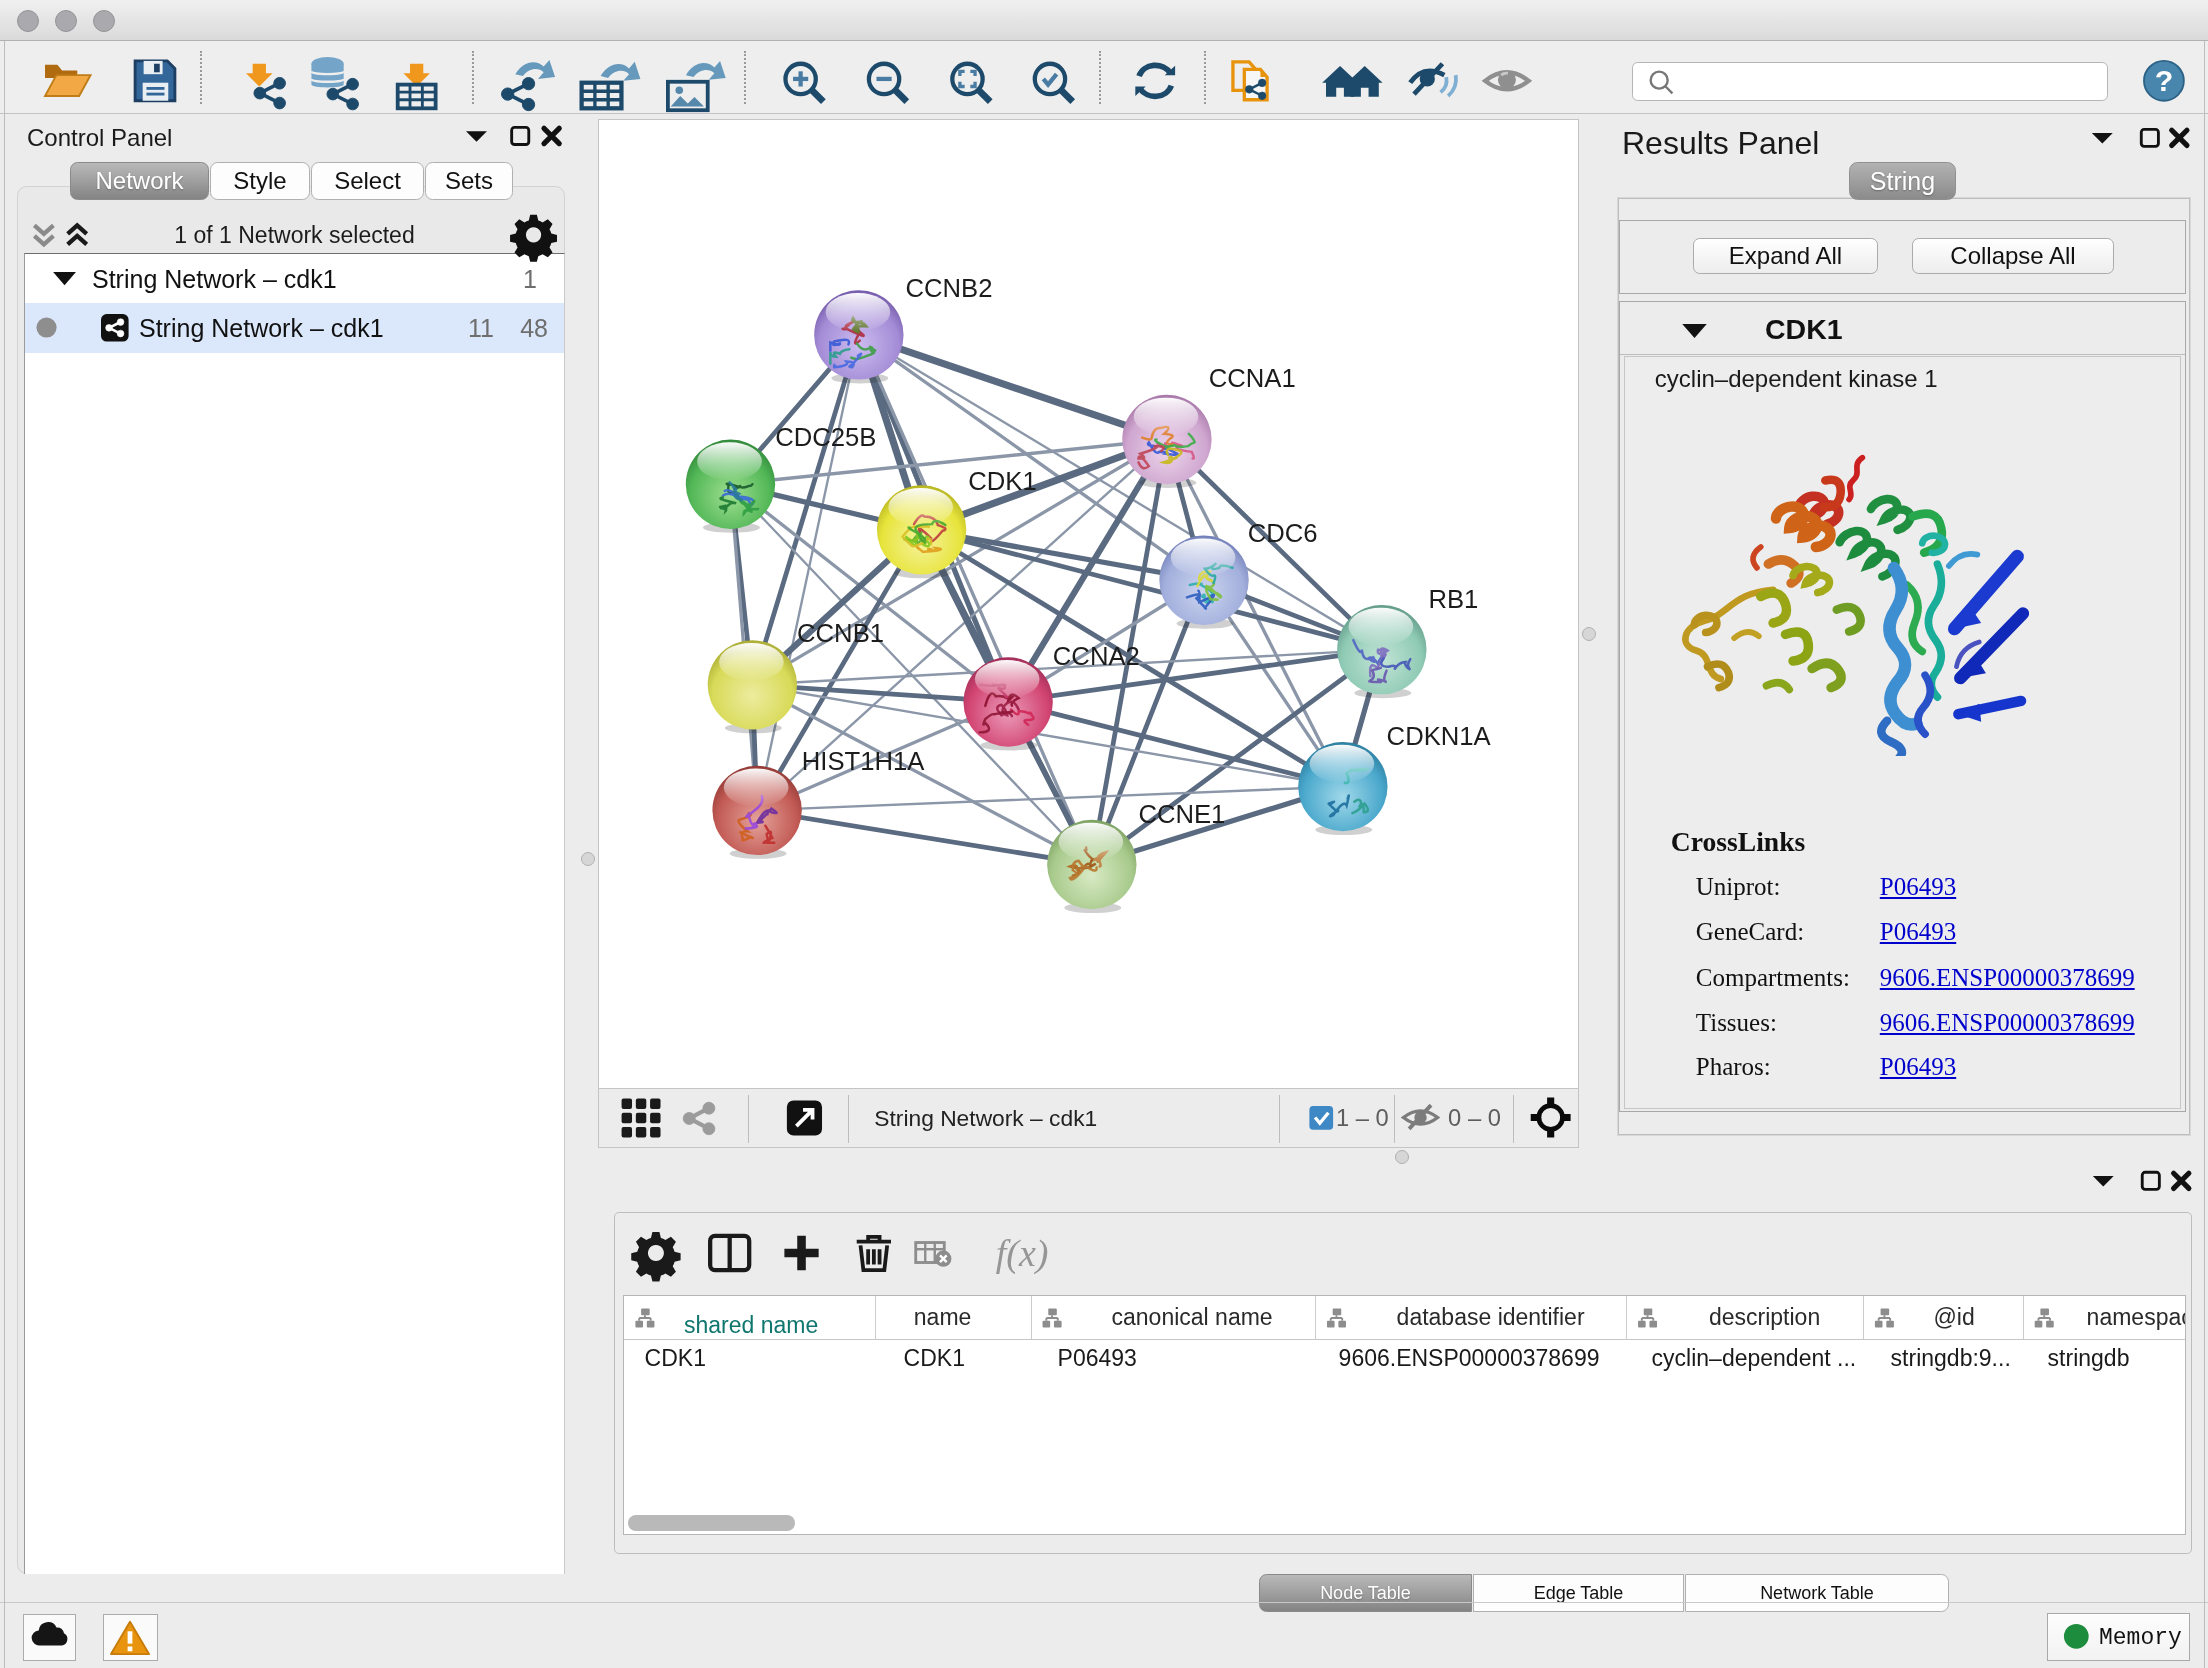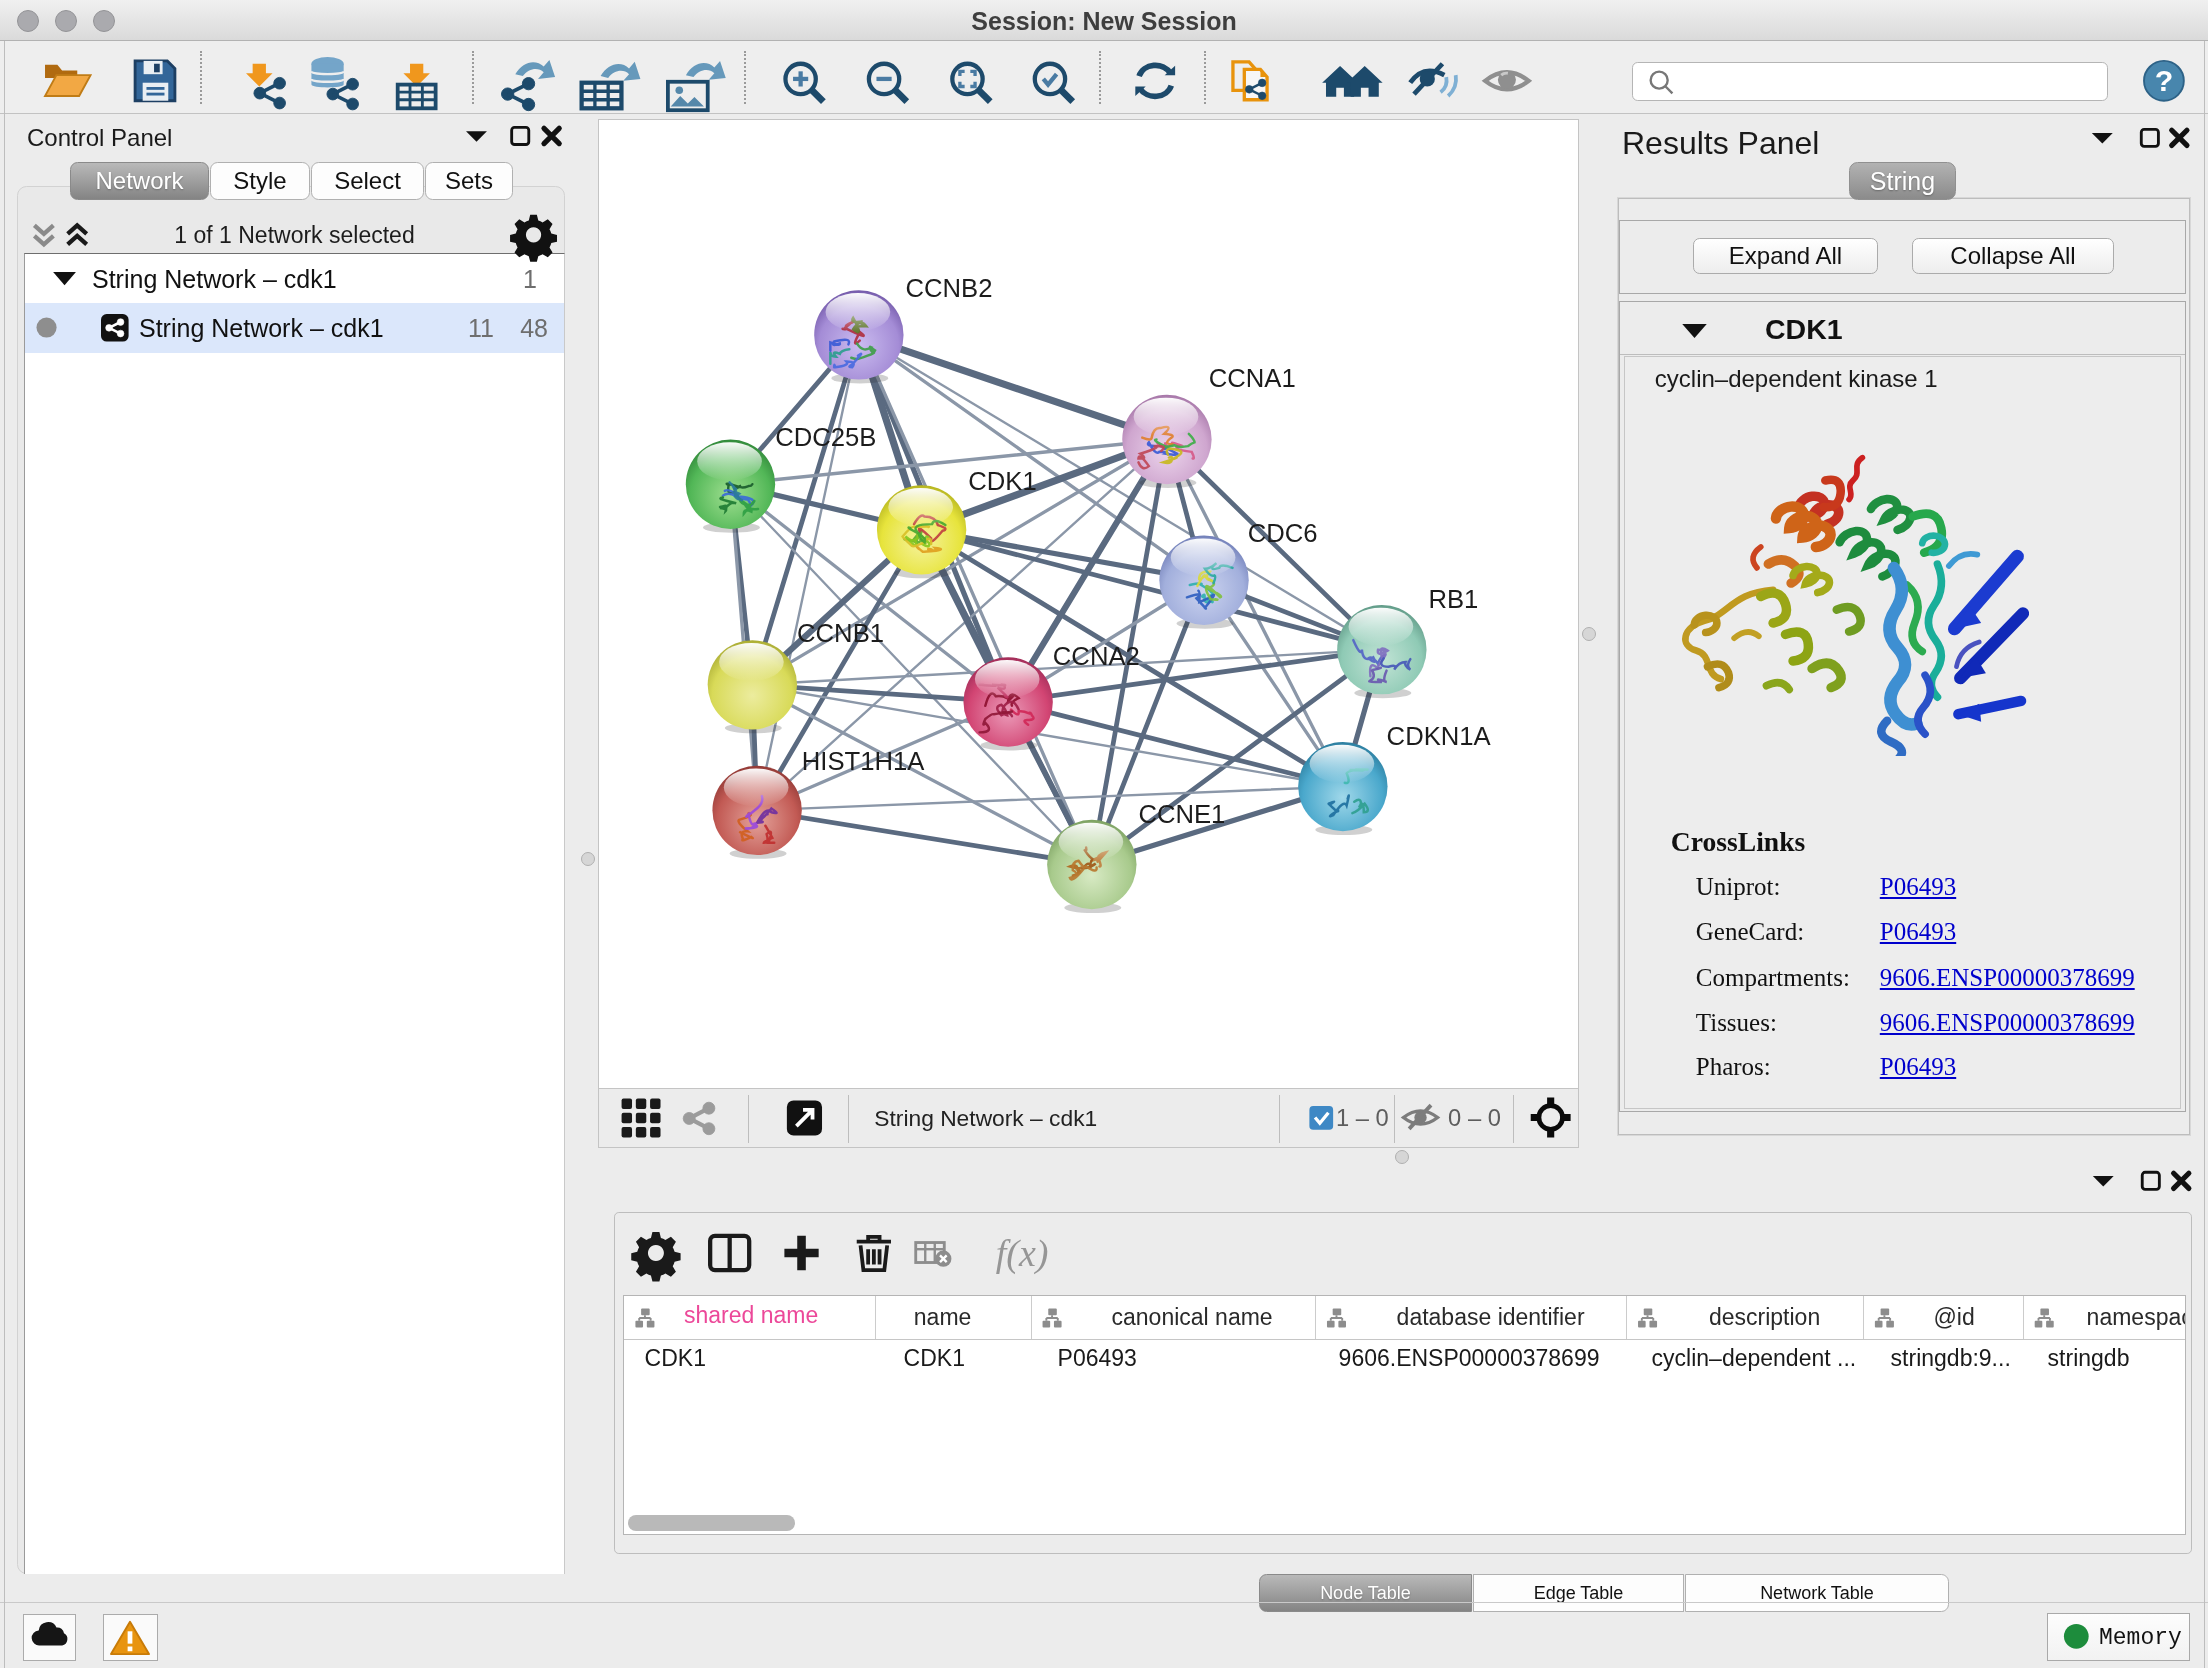--- a/index.html
+++ b/index.html
@@ -49,21 +49,20 @@
 .sbtn { position:absolute; top:1614px; height:47px; background:#fafafa; border:1.9px solid #ababab; }
 #memory { left:2047px; top:1613px; width:143px; height:48px; background:linear-gradient(#fdfdfd,#f2f2f2); border:1.9px solid #a9a9a9; font-size:23px; color:#111;font-family:Liberation Mono, monospace; }
 .dot-splitter { position:absolute; width:14.3px; height:14.3px; border-radius:50%; background:#d6d6d6; border:1px solid #b0b0b0; }
 </style>
 </head>
 <body>
 <div id="titlebar" class="abs">
   <div class="tl" style="left:17px;"></div>
   <div class="tl" style="left:55px;"></div>
   <div class="tl" style="left:93px;"></div>
-  <div id="titletext">Session: New Session</div>
 </div>
 <div id="toolbar" class="abs">
   <div class="vsep" style="left:200px;"></div>
   <div class="vsep" style="left:472px;"></div>
   <div class="vsep" style="left:744px;"></div>
   <div class="vsep" style="left:1099px;"></div>
   <div class="vsep" style="left:1204px;"></div>
   <div id="searchbox"><svg width="38" height="35" viewBox="0 0 40 37" style="margin:1.9px 0 0 9.5px">
         <circle cx="17" cy="16" r="9" fill="none" stroke="#777" stroke-width="2.5"></circle>
         <line x1="23.5" y1="22.5" x2="31" y2="30" stroke="#777" stroke-width="2.5"></line>
@@ -675,21 +674,21 @@
             <path d="M 0,-3 v 3 M -6,0 h 12 M -6,0 v 3 M 6,0 v 3" stroke="#8d8d8d" stroke-width="2" fill="none"></path>
           </g>
         </defs>
       <use href="#treeic" x="22" y="23"></use>
       <use href="#treeic" x="450" y="23"></use>
       <use href="#treeic" x="749" y="23"></use>
       <use href="#treeic" x="1076" y="23"></use>
       <use href="#treeic" x="1325" y="23"></use>
       <use href="#treeic" x="1493" y="23"></use>
     </svg>
-    <div class="abs" style="left:37px;top:6px;width:181px;text-align:center;font-size:23px;color:#ec4899;">shared name</div>
+    <div class="abs" style="left:37px;top:16px;width:181px;text-align:center;font-size:23px;color:#0f766e;">shared name</div>
     <div class="abs" style="left:241px;top:7.6px;width:156px;text-align:center;font-size:23px;color:#2a2a2a;">name</div>
     <div class="abs" style="left:445px;top:7.6px;width:247px;text-align:center;font-size:23px;color:#2a2a2a;">canonical name</div>
     <div class="abs" style="left:730px;top:7.6px;width:274px;text-align:center;font-size:23px;color:#2a2a2a;">database identifier</div>
     <div class="abs" style="left:1041px;top:7.6px;width:200px;text-align:center;font-size:23px;color:#2a2a2a;">description</div>
     <div class="abs" style="left:1269px;top:7.6px;width:123px;text-align:center;font-size:23px;color:#2a2a2a;">@id</div>
     <div class="abs" style="left:1463px;top:7.6px;width:98px;overflow:hidden;text-align:left;font-size:23px;color:#2a2a2a;">namespac</div>
     <div class="td" style="left:21px;">CDK1</div>
     <div class="td" style="left:280px;">CDK1</div>
     <div class="td" style="left:434px;">P06493</div>
     <div class="td" style="left:715px;">9606.ENSP00000378699</div>

